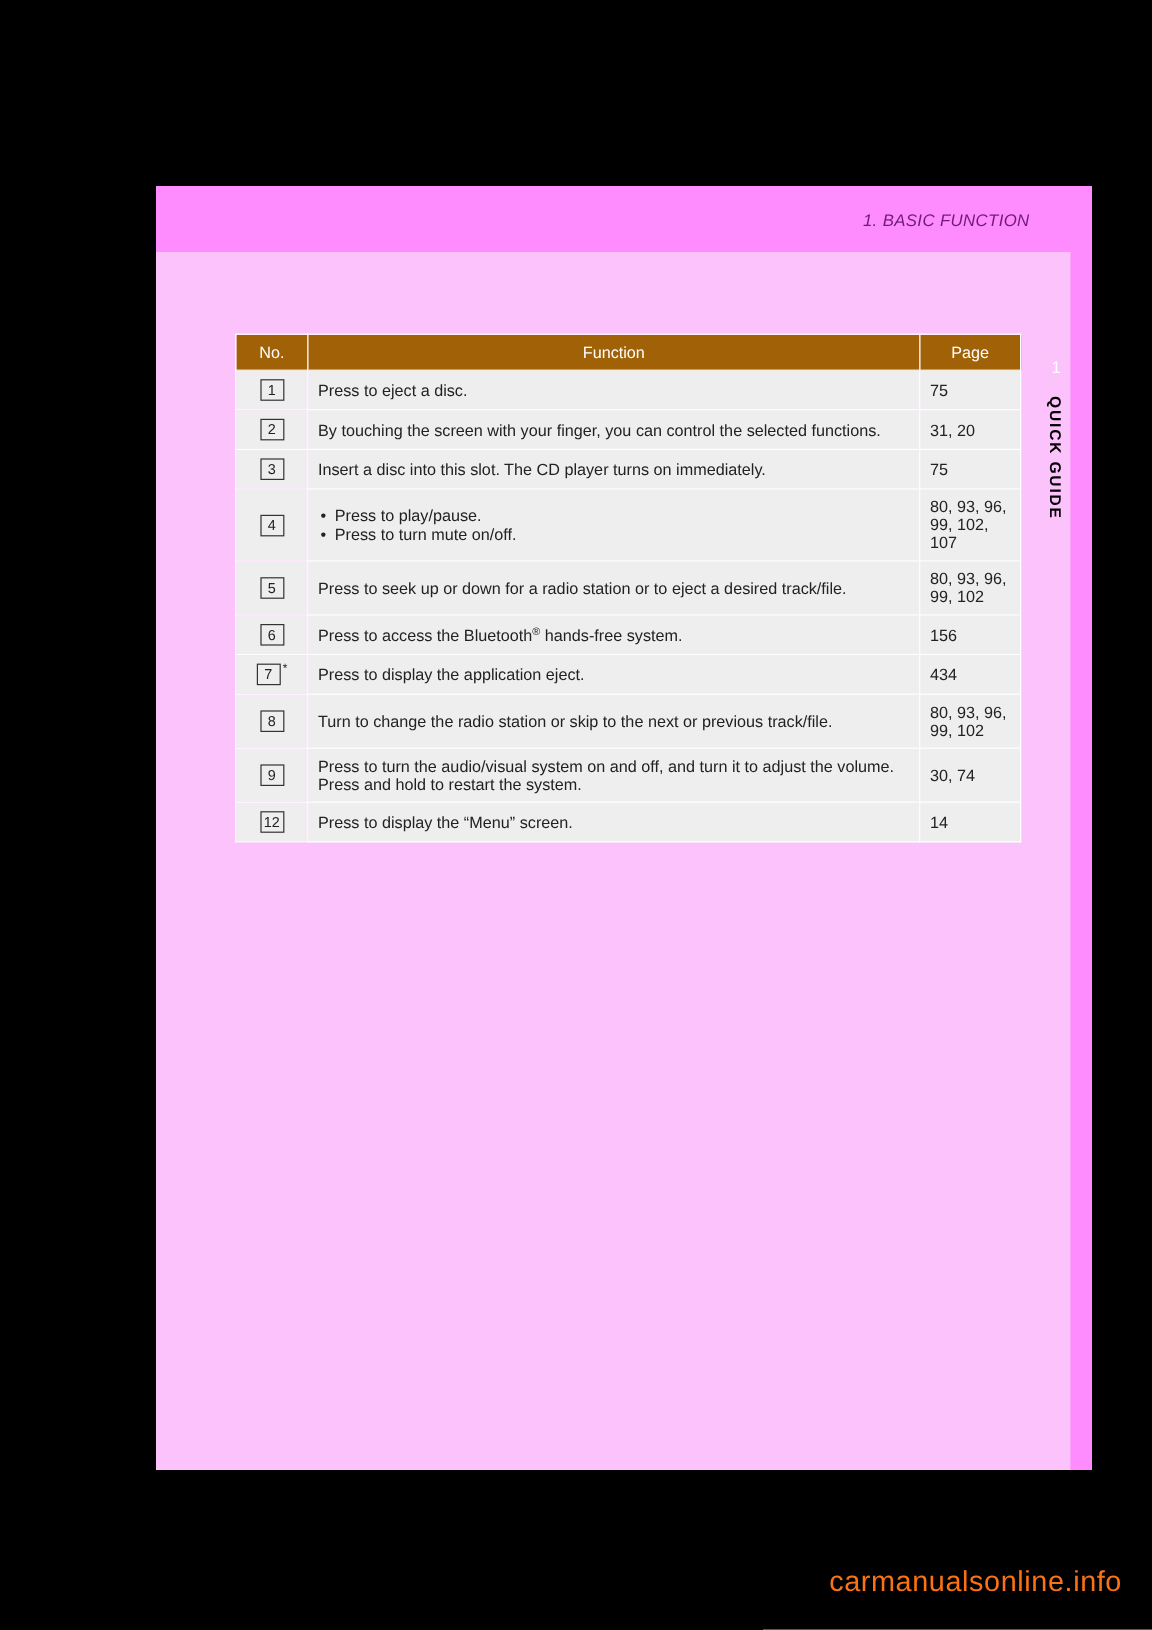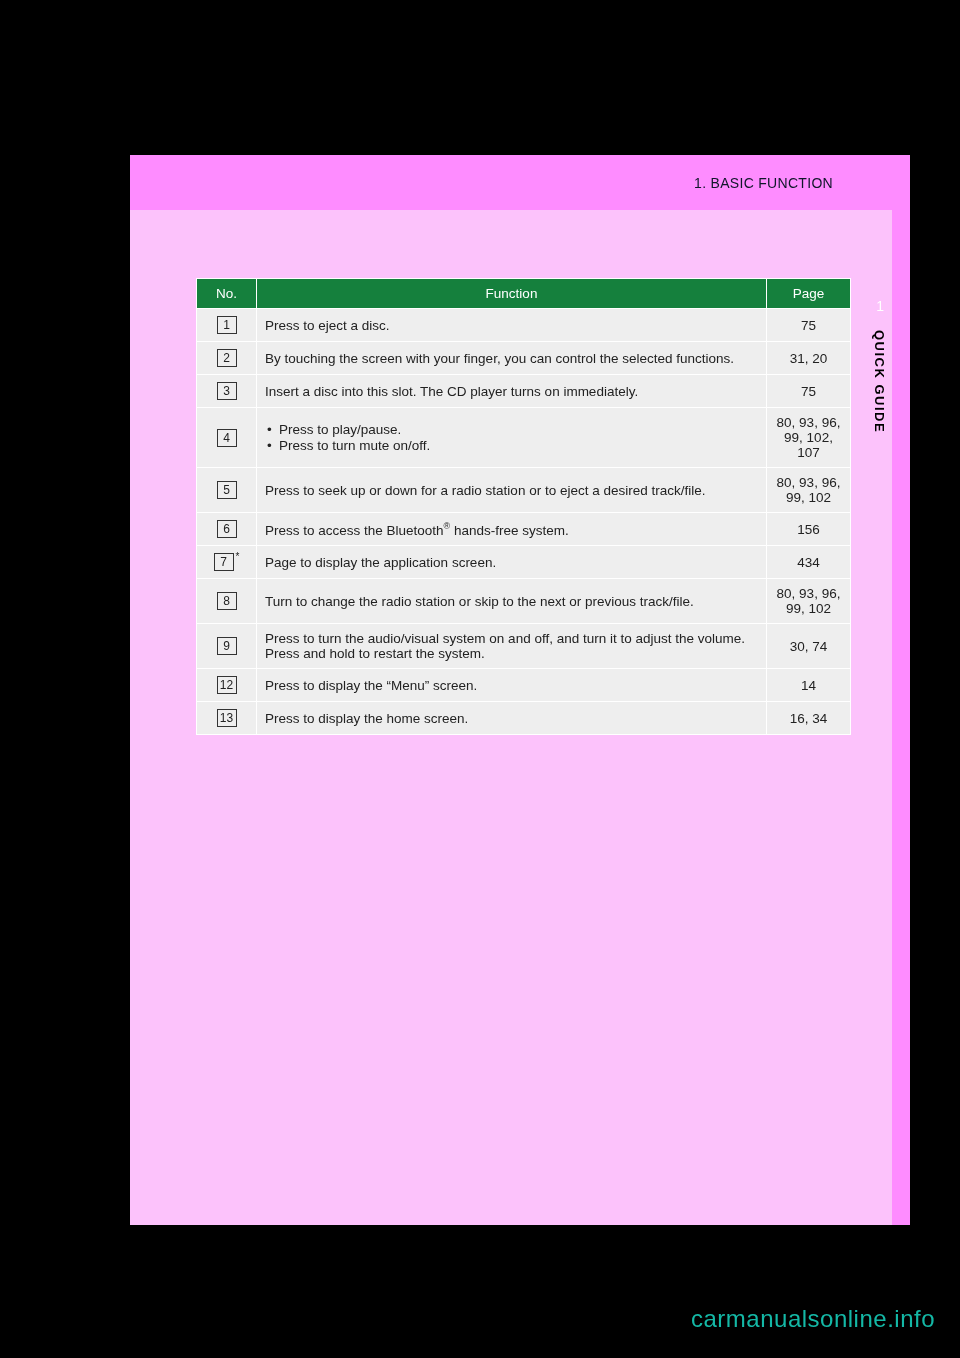--- a/index.html
+++ b/index.html
@@ -24,24 +24,25 @@
     position: absolute;
     left: 0;
     top: 55px;
     width: 762px;
     height: 1015px;
     background: #fcc2fb;
   }
   .header-text {
     position: absolute;
     top: 20px;
-    right: 77px;
+    right: 52px;
     font-size: 14px;
-    color: #0f172a;
+    color: #701a75;
     letter-spacing: 0.3px;
+    font-style: italic;
   }
   .chapter-num {
     position: absolute;
     right: 8px;
     top: 88px;
     color: #fff;
     font-size: 14px;
   }
   .side-label {
     position: absolute;
@@ -55,42 +56,42 @@
   }
   .tbl {
     position: absolute;
     left: 66px;
     top: 68px;
     width: 655px;
     border-collapse: collapse;
     font-size: 13.5px;
   }
   .tbl th {
-    background: #15803d;
+    background: #a16207;
     color: #fff;
     font-weight: normal;
     padding: 7px 6px;
     text-align: center;
     border: 1px solid #fff;
   }
   .tbl th.col-no { width: 60px; }
   .tbl th.col-page { width: 84px; }
   .tbl td {
     background: #eeeeee;
     padding: 7px 8px;
     border: 1px solid #fff;
     color: #222;
     vertical-align: middle;
   }
   .tbl td.col-no {
     text-align: center;
     padding: 7px 4px;
     position: relative;
   }
-  .tbl td.col-page { text-align: center; }
+  .tbl td.col-page { text-align: left; }
   .num-box {
     display: inline-block;
     border: 1.5px solid #333;
     min-width: 20px;
     height: 18px;
     line-height: 16px;
     font-size: 12px;
     text-align: center;
     padding: 0 2px;
     background: #eee;
@@ -114,21 +115,21 @@
   .bullet-list li::before {
     content: "•";
     position: absolute;
     left: -12px;
   }
   sup { font-size: 9px; }
   .watermark {
     position: absolute;
     right: 25px;
     bottom: 25px;
-    color: #14b8a6;
+    color: #f97316;
     font-size: 24px;
     letter-spacing: 0.5px;
     font-family: Arial, sans-serif;
   }
 </style>
 </head>
 <body>
 
 <div class="page">
   <div class="header-text">1. BASIC FUNCTION</div>
@@ -176,41 +177,36 @@
             <td>Press to seek up or down for a radio station or to eject a desired track/file.</td>
             <td class="col-page">80, 93, 96, 99, 102</td>
           </tr>
           <tr>
             <td class="col-no"><span class="num-box">6</span></td>
             <td>Press to access the Bluetooth<sup>®</sup> hands-free system.</td>
             <td class="col-page">156</td>
           </tr>
           <tr>
             <td class="col-no"><span class="num-box">7</span><span class="star">*</span></td>
-            <td>Page to display the application screen.</td>
+            <td>Press to display the application eject.</td>
             <td class="col-page">434</td>
           </tr>
           <tr>
             <td class="col-no"><span class="num-box">8</span></td>
             <td>Turn to change the radio station or skip to the next or previous track/file.</td>
             <td class="col-page">80, 93, 96, 99, 102</td>
           </tr>
           <tr>
             <td class="col-no"><span class="num-box">9</span></td>
             <td>Press to turn the audio/visual system on and off, and turn it to adjust the volume. Press and hold to restart the system.</td>
             <td class="col-page">30, 74</td>
           </tr>
           <tr>
             <td class="col-no"><span class="num-box">12</span></td>
             <td>Press to display the “Menu” screen.</td>
             <td class="col-page">14</td>
-          </tr>
-          <tr>
-            <td class="col-no"><span class="num-box">13</span></td>
-            <td>Press to display the home screen.</td>
-            <td class="col-page">16, 34</td>
           </tr>
         </tbody>
     </table>
   </div>
 </div>
 
 <div class="watermark">carmanualsonline.info</div>
 
 </body></html>

